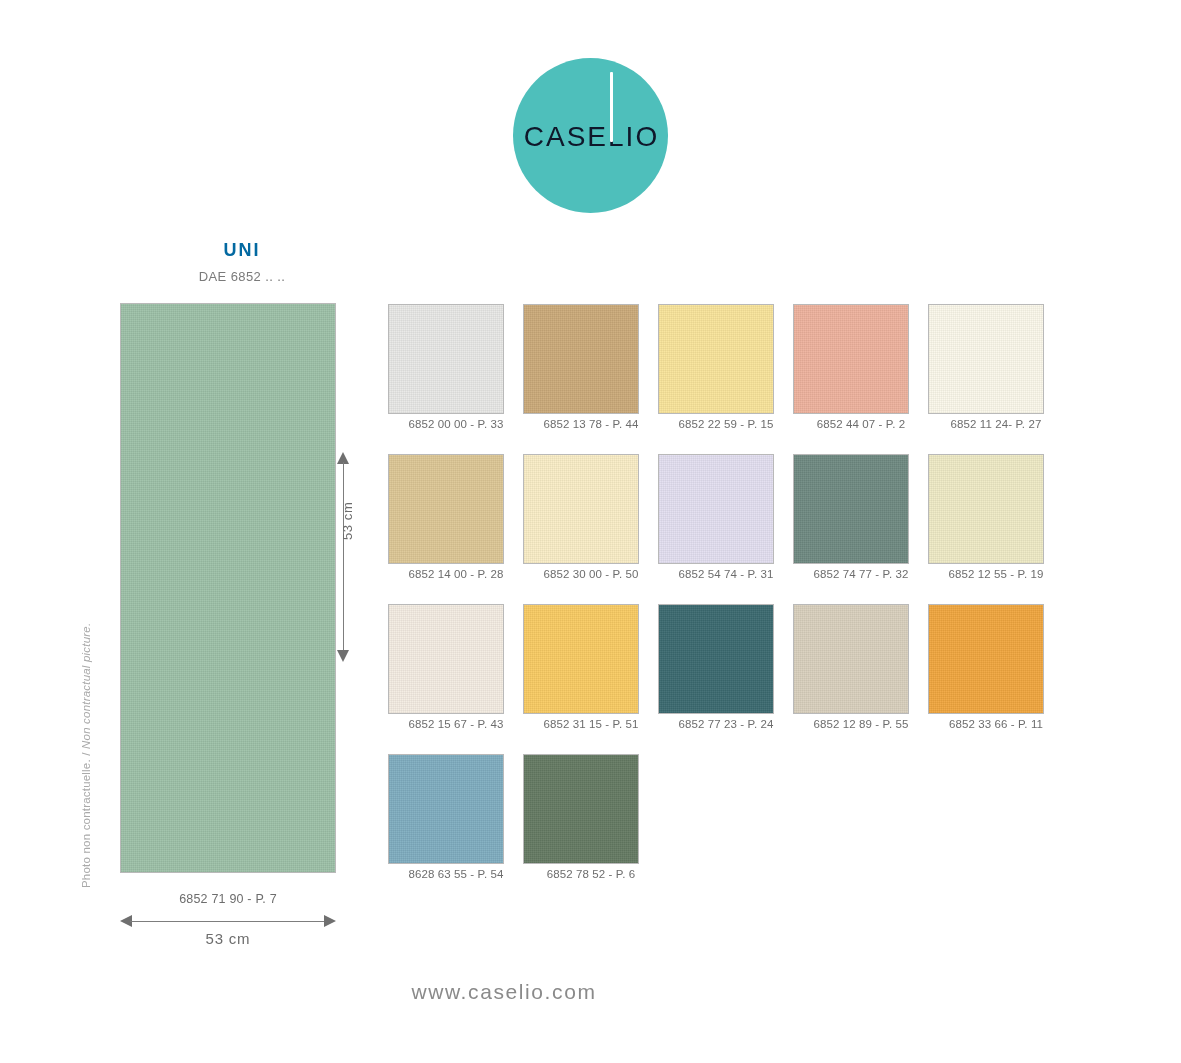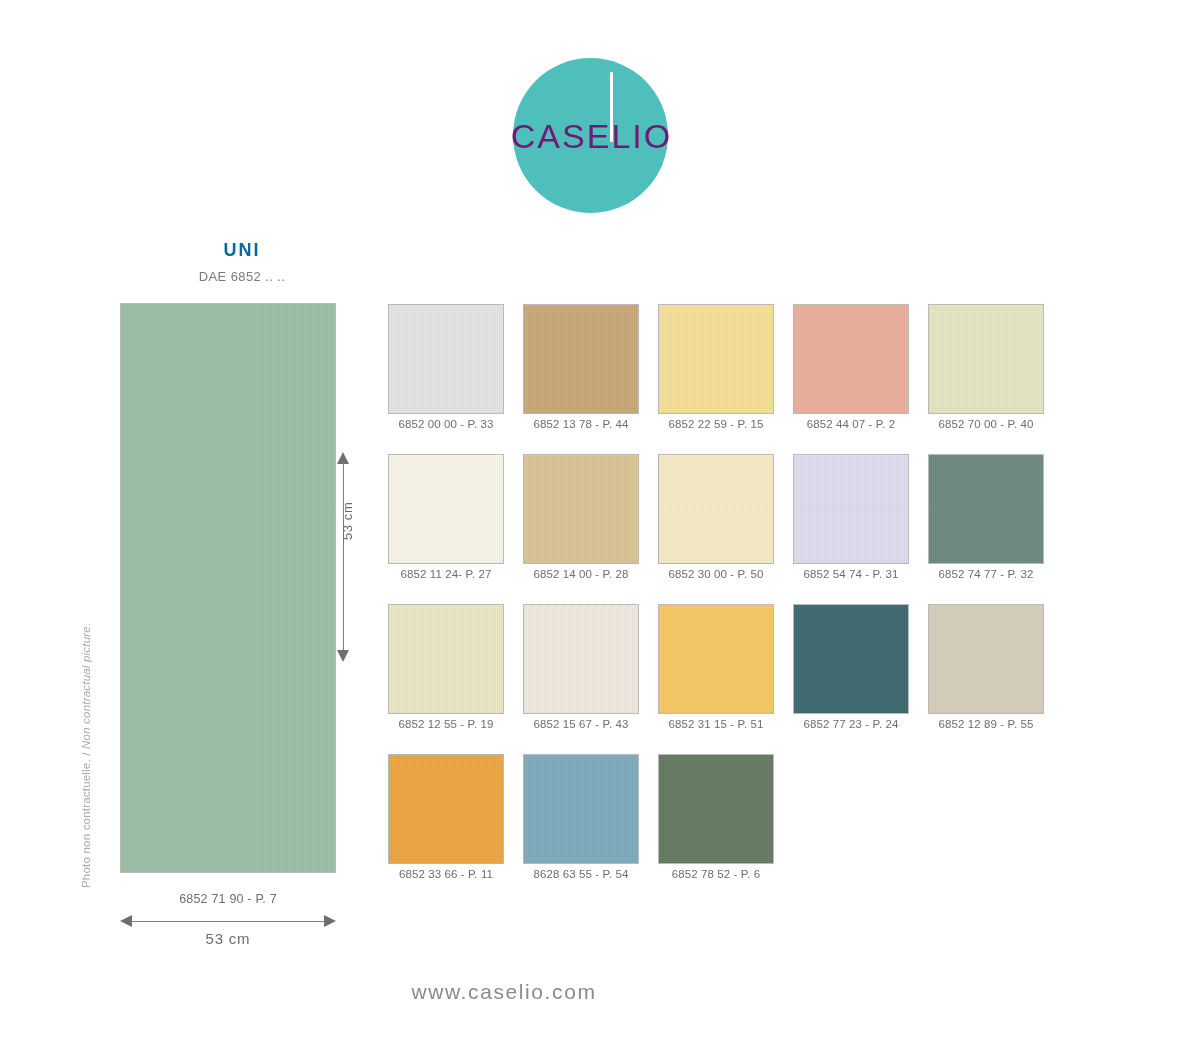--- a/index.html
+++ b/index.html
@@ -18,21 +18,21 @@
     position:absolute;left:0;top:58px;width:1181px;
     display:flex;justify-content:center;align-items:center;
   }
   .logo-circle{
     width:155px;height:155px;border-radius:50%;
     background:#4ebfbb;
     position:relative;
     display:flex;align-items:center;justify-content:center;
   }
   .logo-text{
-    color:#701a75;font-size:34px;letter-spacing:2.0px;
+    color:#0f172a;font-size:28px;letter-spacing:2.0px;
     font-family:"Liberation Sans", sans-serif;
     font-weight:400;
     margin-left:2px;margin-top:2px;
     white-space:nowrap;
   }
   .logo-stem{
     position:absolute;
     width:2.5px;height:70px;background:#ffffff;
     left:97px;top:14px;border-radius:1px;
   }
@@ -114,21 +114,21 @@
   .disclaimer .ital{font-style:italic;}
 
   
   .grid{
     position:absolute;left:388px;top:304px;
     display:grid;
     grid-template-columns:repeat(5,116px);
     grid-template-rows:repeat(4,110px);
     column-gap:19px;row-gap:40px;
   }
-  .cell{position:relative;width:116px;height:110px;}
+  .cell{position:relative;width:136px;height:110px;}
   .cell .sw{
     width:116px;height:110px;border:1px solid #b9b9b9;box-sizing:border-box;
   }
   .cell .lbl{
     position:absolute;left:-12px;right:-12px;top:114px;
     text-align:center;font-size:11.5px;color:#6d6d6d;letter-spacing:0.1px;
     white-space:nowrap;
   }
 
   
@@ -197,26 +197,20 @@
         </div>
         <div class="lbl">6852 22 59 - P. 15</div>
       </div>
       <div class="cell">
         <div class="sw" style="background: rgb(238, 178, 157);">
           <div class="tex"></div>
         </div>
         <div class="lbl">6852 44 07 - P. 2</div>
       </div>
       <div class="cell">
-        <div class="sw" style="background: rgb(233, 233, 197);">
-          <div class="tex"></div>
-        </div>
-        <div class="lbl">6852 70 00 - P. 40</div>
-      </div>
-      <div class="cell">
         <div class="sw" style="background: rgb(251, 248, 234);">
           <div class="tex"></div>
         </div>
         <div class="lbl">6852 11 24- P. 27</div>
       </div>
       <div class="cell">
         <div class="sw" style="background: rgb(221, 199, 149);">
           <div class="tex"></div>
         </div>
         <div class="lbl">6852 14 00 - P. 28</div>

